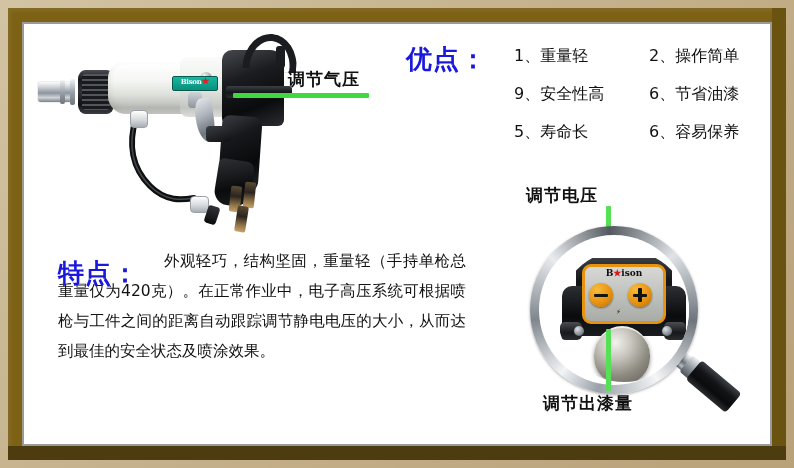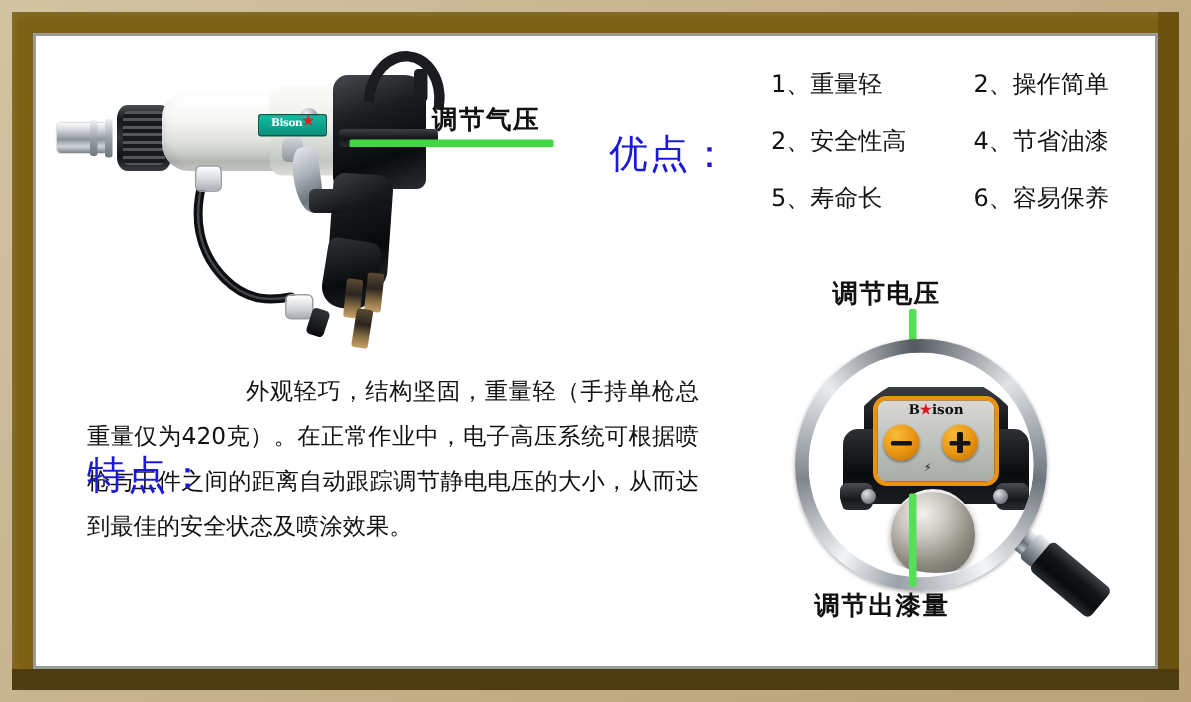--- a/index.html
+++ b/index.html
@@ -91,22 +91,22 @@
     font-family:"DejaVu Serif","Liberation Serif",serif;}
   .gun-badge .star{color:#e02020;font-size:9px;line-height:1;}
 
   
   .callout-label{position:absolute;font-size:17px;font-weight:bold;color:#111;
     font-family:"DejaVu Sans","Liberation Sans",sans-serif;letter-spacing:1px;white-space:nowrap;}
   .green-line-h{position:absolute;background:#3fd93f;height:5px;border-radius:1px;}
   .green-line-v{position:absolute;background:#55e055;width:5px;border-radius:1px;}
 
   
-  .head-cn{position:absolute;color:#1a18dd;font-weight:normal;
-    font-family:"DejaVu Sans","Liberation Sans",sans-serif;margin-top:43px;}
+  .head-cn{position:absolute;color:#1a18dd;font-weight:bold;
+    font-family:"DejaVu Sans","Liberation Sans",sans-serif;}
   #adv-title{left:382px;top:18px;font-size:26px;letter-spacing:1px;}
   #adv-grid{position:absolute;left:478px;top:22px;width:270px;}
   .adv-row{display:flex;margin-bottom:17px;}
   .adv-item{width:135px;font-size:16px;color:#111;white-space:nowrap;
     font-family:"DejaVu Sans","Liberation Sans",sans-serif;margin-left:12px;}
 
   #feat-title{left:34px;top:232px;font-size:26px;letter-spacing:1px;}
   #feat-body{position:absolute;left:34px;top:222px;width:408px;
     font-size:15.5px;line-height:30px;color:#111;text-indent:106px;text-align:justify;
     font-family:"DejaVu Sans","Liberation Sans",sans-serif;}
@@ -205,33 +205,33 @@
     <div class="green-line-h" style="left:209px;top:69px;width:136px;"></div>
     <div class="callout-label" style="left:264px;top:44px;">调节气压</div>
 
     <div class="head-cn" id="adv-title">优点：</div>
     <div id="adv-grid">
       <div class="adv-row">
         <div class="adv-item">1、重量轻</div>
         <div class="adv-item">2、操作简单</div>
       </div>
       <div class="adv-row">
-        <div class="adv-item">2、安全性高</div>
-        <div class="adv-item">4、节省油漆</div>
+        <div class="adv-item">9、安全性高</div>
+        <div class="adv-item">6、节省油漆</div>
       </div>
       <div class="adv-row">
         <div class="adv-item">5、寿命长</div>
         <div class="adv-item">6、容易保养</div>
       </div>
     </div>
 
     <div id="feat-body">外观轻巧，结构坚固，重量轻（手持单枪总重量仅为420克）。在正常作业中，电子高压系统可根据喷枪与工件之间的距离自动跟踪调节静电电压的大小，从而达到最佳的安全状态及喷涂效果。</div>
     <div class="head-cn" id="feat-title">特点：</div>
 
-    <div class="callout-label" style="left:531px;top:160px;text-align:center;">调节电压</div>
+    <div class="callout-label" style="left:502px;top:160px;text-align:center;">调节电压</div>
     <div class="green-line-v" style="left:582px;top:182px;height:68px;"></div>
 
     <div id="mag">
       <div id="mag-handle">
         <div id="mag-neck"></div>
         <div id="mag-neck2"></div>
         <div id="mag-grip"></div>
       </div>
       <div id="mag-ring">
         <div id="mag-lens">

